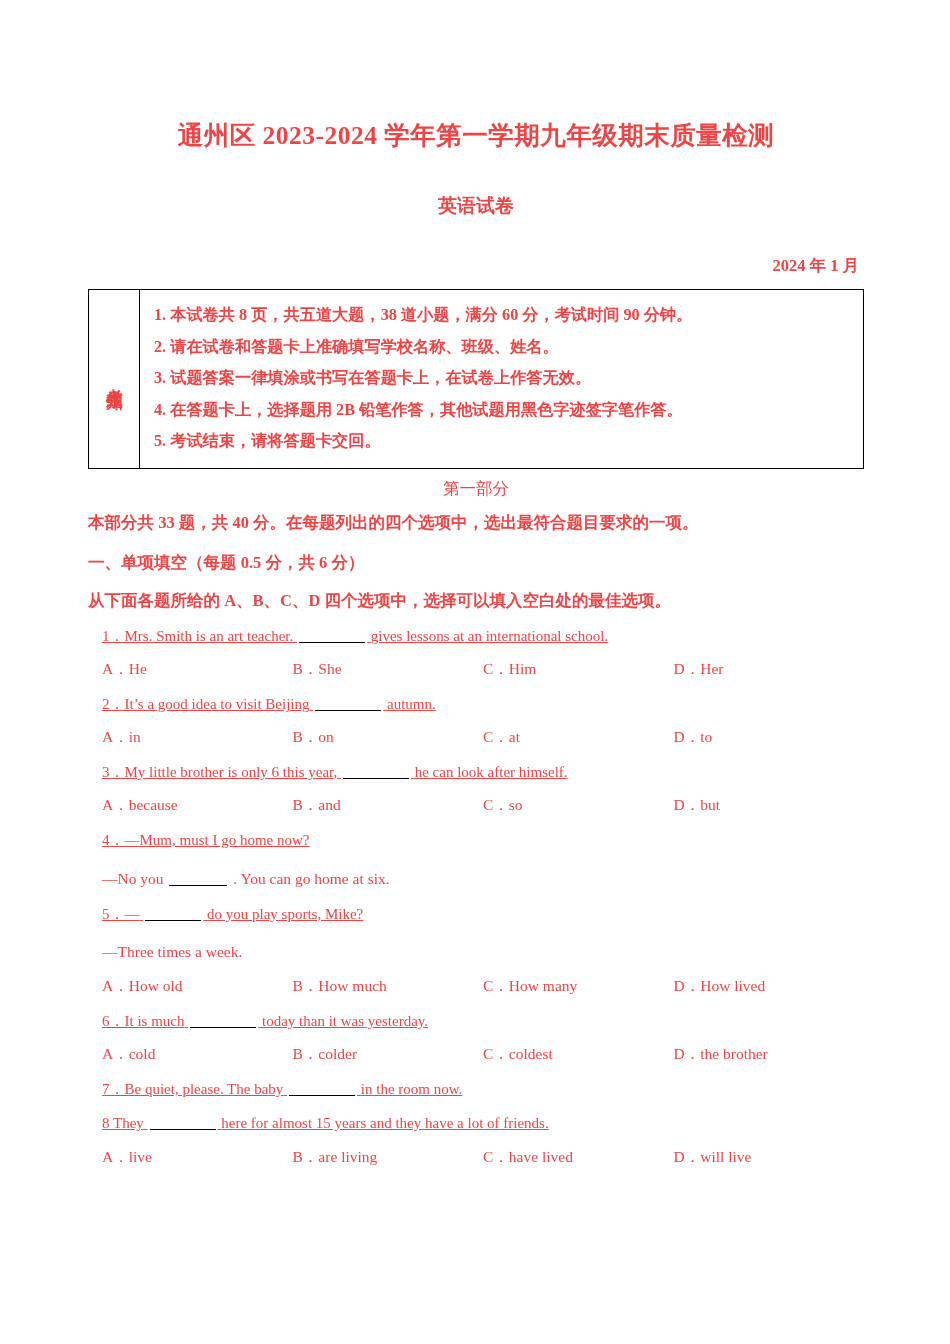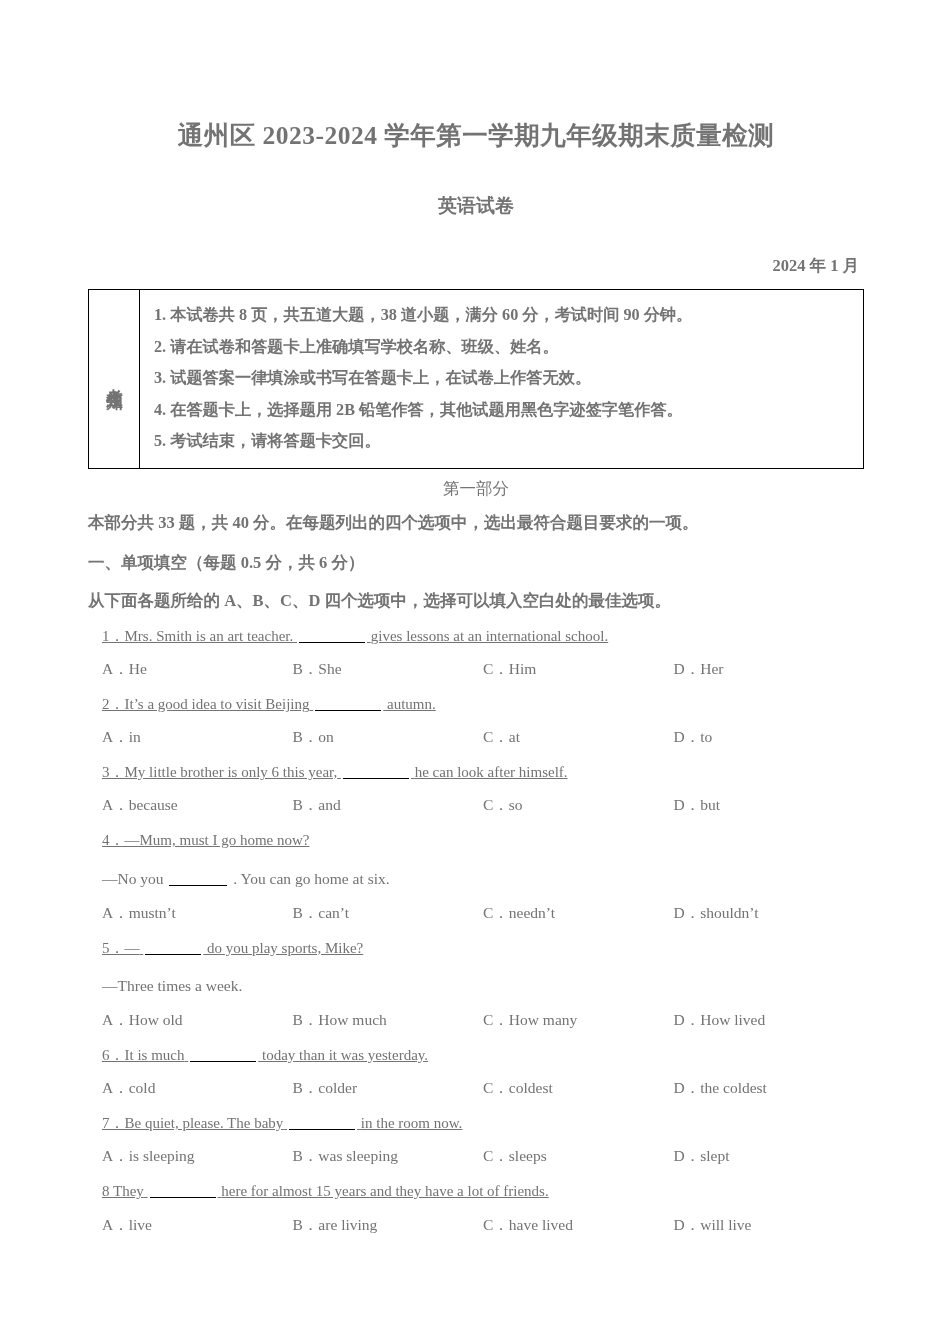--- a/index.html
+++ b/index.html
@@ -6,21 +6,21 @@
     margin: 0;
     padding: 0;
     background: #ffffff;
   }
   .page {
     width: 950px;
     height: 1344px;
     position: relative;
     background: #ffffff;
     font-family: "Liberation Serif", serif;
-    color: #737373;
+    color: #ef4444;
     box-sizing: border-box;
     padding: 0;
     overflow: hidden;
   }
   .content {
     position: absolute;
     left: 88px;
     top: 0;
     width: 776px;
   }
@@ -215,26 +215,20 @@
 
     <div class="q-block">
       <div class="q-stem">
         <span>4．—Mum, must I go home now?</span>
       </div>
       <div class="q-stem-cont">
         <span>—No   you</span>
         <span class="blank short"></span>
         <span>. You can go home at six.</span>
       </div>
-      <div class="q-options">
-        <div class="opt">A．mustn’t</div>
-        <div class="opt">B．can’t</div>
-        <div class="opt">C．needn’t</div>
-        <div class="opt">D．shouldn’t</div>
-      </div>
     </div>
 
     <div class="q-block">
       <div class="q-stem">
         <span>5．—</span>
         <span class="blank tiny"></span>
         <span>do you play sports, Mike?</span>
       </div>
       <div class="q-stem-cont">
         <span>—Three times a week.</span>
@@ -250,35 +244,29 @@
     <div class="q-block">
       <div class="q-stem">
         <span>6．It is much</span>
         <span class="blank"></span>
         <span>today than it was yesterday.</span>
       </div>
       <div class="q-options">
         <div class="opt">A．cold</div>
         <div class="opt">B．colder</div>
         <div class="opt">C．coldest</div>
-        <div class="opt">D．the coldest</div>
+        <div class="opt">D．the brother</div>
       </div>
     </div>
 
     <div class="q-block">
       <div class="q-stem">
         <span>7．Be quiet, please. The baby</span>
         <span class="blank"></span>
         <span>in the room now.</span>
-      </div>
-      <div class="q-options">
-        <div class="opt">A．is sleeping</div>
-        <div class="opt">B．was sleeping</div>
-        <div class="opt">C．sleeps</div>
-        <div class="opt">D．slept</div>
       </div>
     </div>
 
     <div class="q-block">
       <div class="q-stem">
         <span>8   They</span>
         <span class="blank"></span>
         <span>here for almost 15 years and they have a lot of friends.</span>
       </div>
       <div class="q-options">

